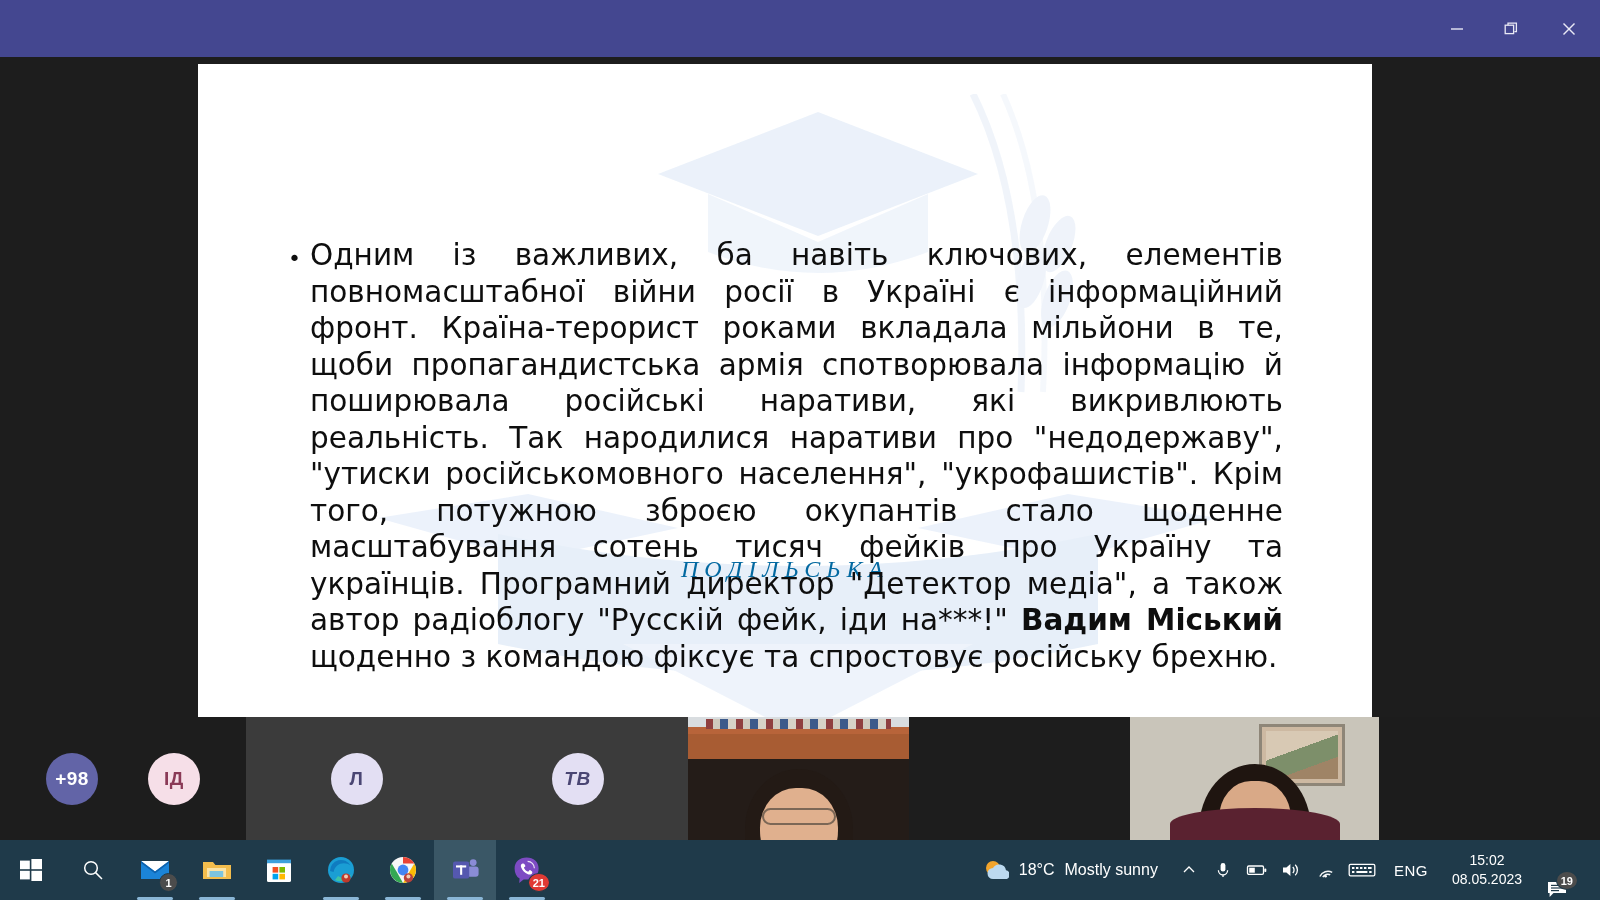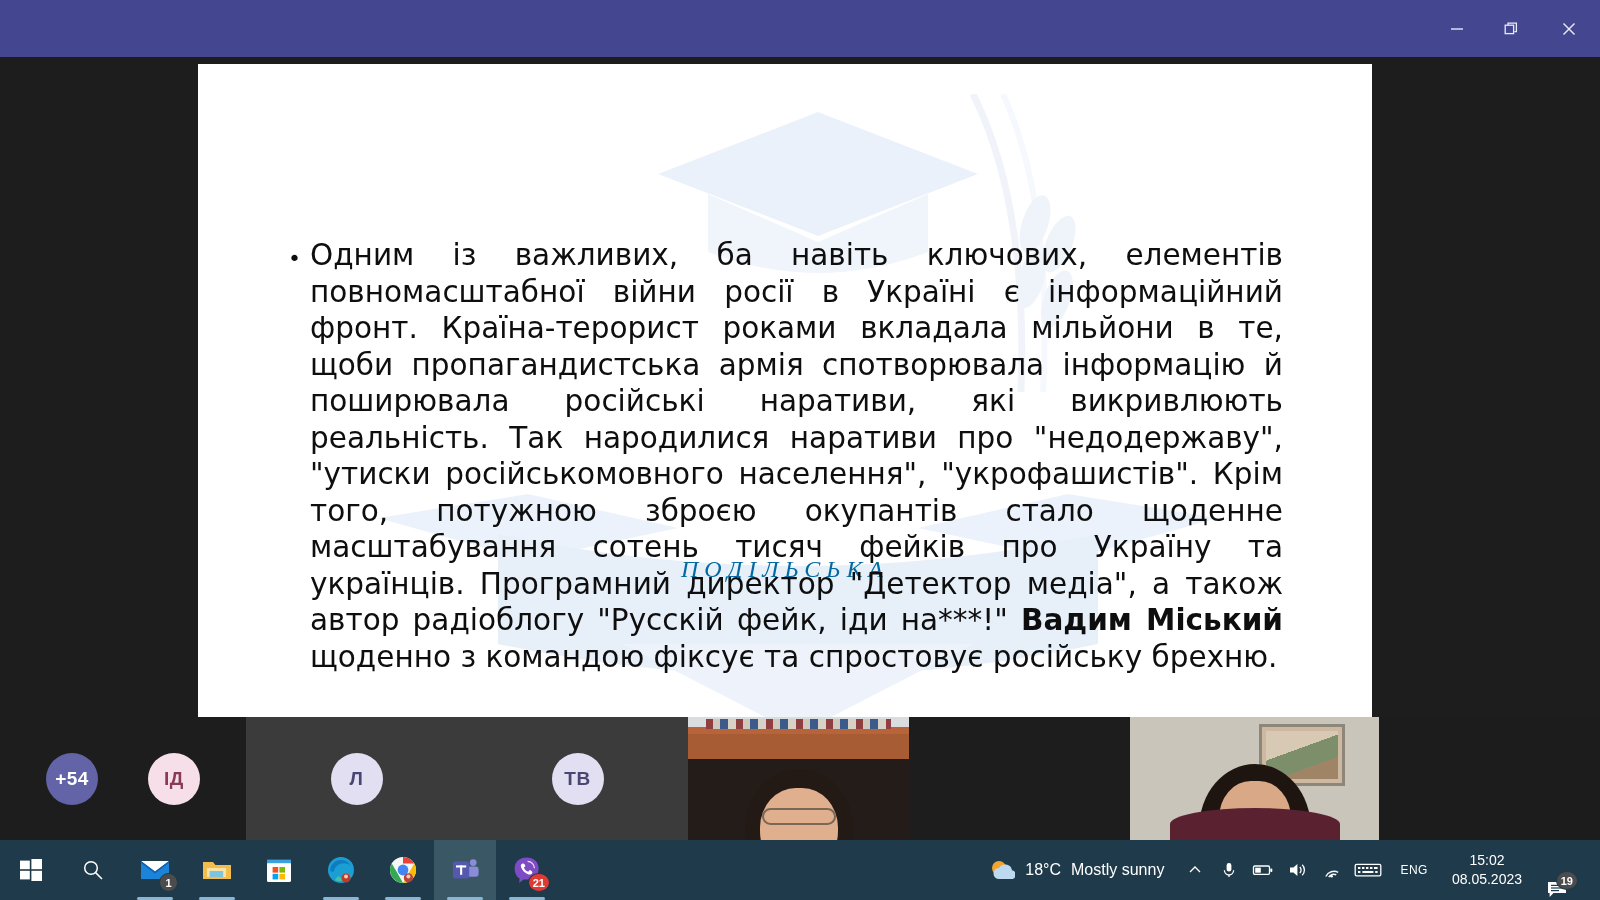--- a/index.html
+++ b/index.html
@@ -186,21 +186,21 @@
     height: 60px; padding-right: 20px; color: #fff;
   }
   .weather { display: flex; align-items: center; gap: 10px; padding: 0 14px 0 10px; }
   .weather .temp { font-size: 16px; }
   .weather .cond { font-size: 16px; }
   .tray-icon {
     width: 34px; height: 60px;
     display: flex; align-items: center; justify-content: center;
     color: #ffffff;
   }
-  .tray-lang { font-size: 12px; padding: 0 12px; letter-spacing: .5px; }
+  .tray-lang { font-size: 15px; padding: 0 12px; letter-spacing: .5px; }
   .tray-clock {
     font-size: 14px; line-height: 19px; text-align: center;
     padding: 0 12px; min-width: 92px;
   }
   .tray-notif {
     position: relative; width: 46px; height: 60px;
     display: flex; align-items: flex-end; justify-content: center;
   }
   .tray-notif .tb-badge { right: 2px; bottom: 10px; background: #4c4c4c; border-color: #1f3a4a; }
 </style>
@@ -261,30 +261,30 @@
         <span class="bullet-dot">•</span>
         <span class="bullet-text" id="body-text"><span>Одним із важливих, ба навіть ключових, елементів повномасштабної війни росії в Україні є інформаційний фронт. Країна-терорист роками вкладала мільйони в те, щоби пропагандистська армія спотворювала інформацію й поширювала російські наративи, які викривлюють реальність. Так народилися наративи про "недодержаву", "утиски російськомовного населення", "укрофашистів". Крім того, потужною зброєю окупантів стало щоденне масштабування сотень тисяч фейків про Україну та українців. Програмний директор "Детектор медіа", а також автор радіоблогу "Русскій фейк, іди на***!" </span><span class="strong">Вадим Міський</span><span> щоденно з командою фіксує та спростовує російську брехню.</span></span>
       </div>
 
     </div>
   </div>
 
   <div class="filmstrip" id="filmstrip">
       <div class="tile dark" style="width: 246px;">
         <div class="avatar-pair">
-          <div class="avatar big" style="background: rgb(98, 100, 167); color: rgb(255, 255, 255);">+54</div>
+          <div class="avatar big" style="background: rgb(98, 100, 167); color: rgb(255, 255, 255);">+98</div>
           <div class="avatar big" style="background: rgb(246, 223, 232); color: rgb(138, 58, 87);">ІД</div>
         </div>
       </div>
       <div class="tile grey" style="width: 221px;">
         <div class="avatar-pair">
           <div class="avatar big" style="background: rgb(227, 223, 243); color: rgb(74, 70, 115);">Л</div>
         </div>
       </div>
-      <div class="tile grey" style="width: 221px;">
+      <div class="tile grey" style="width: 221px; font-style: italic;">
         <div class="avatar-pair">
           <div class="avatar big" style="background: rgb(227, 223, 243); color: rgb(74, 70, 115);">ТВ</div>
         </div>
       </div>
       <div class="tile video" style="width: 221px;">
         <div class="cam cam-a">
           <div class="shelf"></div>
           <div class="head"></div>
           <div class="face"></div>
           <div class="glass"></div>

